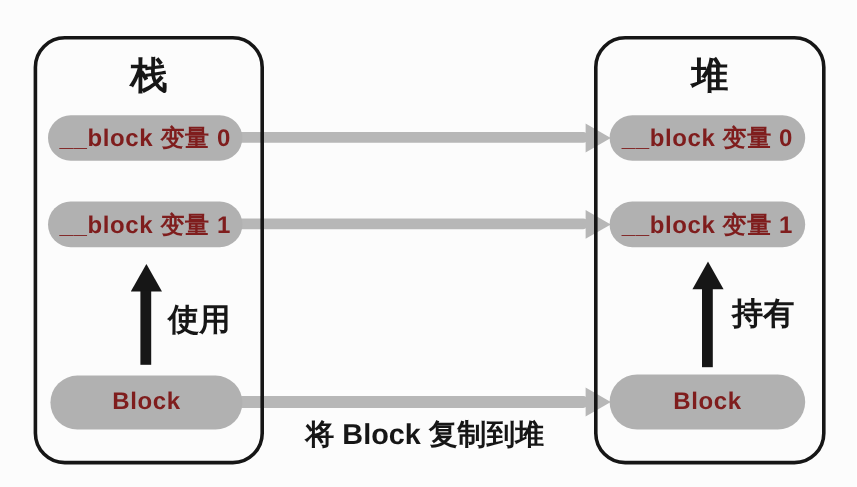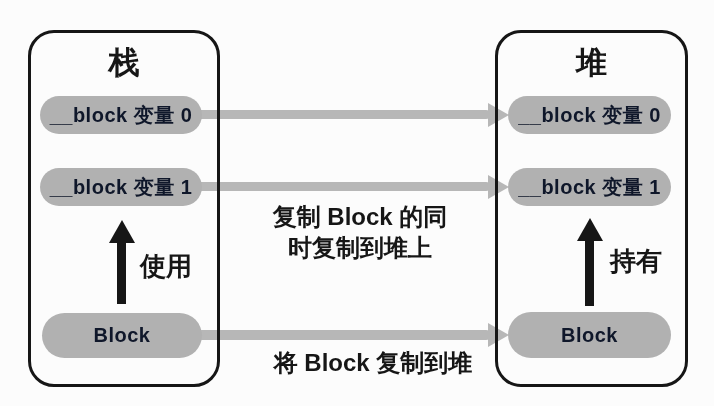--- a/index.html
+++ b/index.html
@@ -42,21 +42,21 @@
     position: absolute;
     z-index: 3;
     background: var(--pill-gray);
     border-radius: 22px;
     display: flex;
     align-items: center;
     justify-content: center;
     font-size: 20px;
     font-weight: 600;
     letter-spacing: 0.5px;
-    color: #0f172a;
+    color: #7f1d1d;
     white-space: nowrap;
   }
   
   .h-shaft {
     position: absolute;
     z-index: 1;
     height: 9px;
     background: var(--arrow-gray);
     border-radius: 4px;
   }
@@ -131,20 +131,16 @@
   <div class="pill" style="left:508px; top:312px; width:163px; height:46px; border-radius:24px;">Block</div>
 
   <div class="v-head" style="left:109px; top:220px;"></div>
   <div class="v-shaft" style="left:117px; top:242px; height:62px;"></div>
   <div class="side-label" style="left:140px; top:249px;text-align:right;">使用</div>
 
   <div class="v-head" style="left:577px; top:218px;"></div>
   <div class="v-shaft" style="left:585px; top:240px; height:66px;"></div>
   <div class="side-label" style="left:610px; top:244px;">持有</div>
 
-  <div class="note" style="left:245px; top:201px; width:230px;">
-    <div>复制 Block 的同</div>
-    <div>时复制到堆上</div>
-  </div>
 
-  <div class="note" style="left:248px; top:347px; width:250px;text-align:center;">将 Block 复制到堆</div>
+  <div class="note" style="left:229px; top:347px; width:250px;text-align:center;">将 Block 复制到堆</div>
 
 </div>
 
 </body></html>

